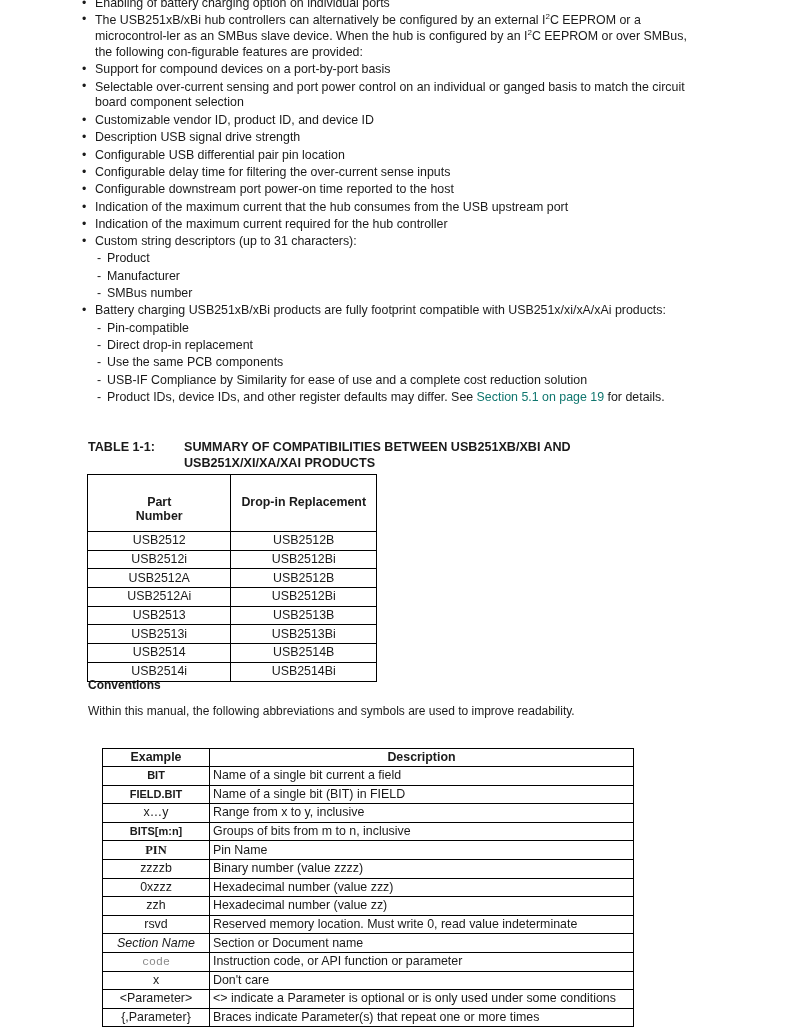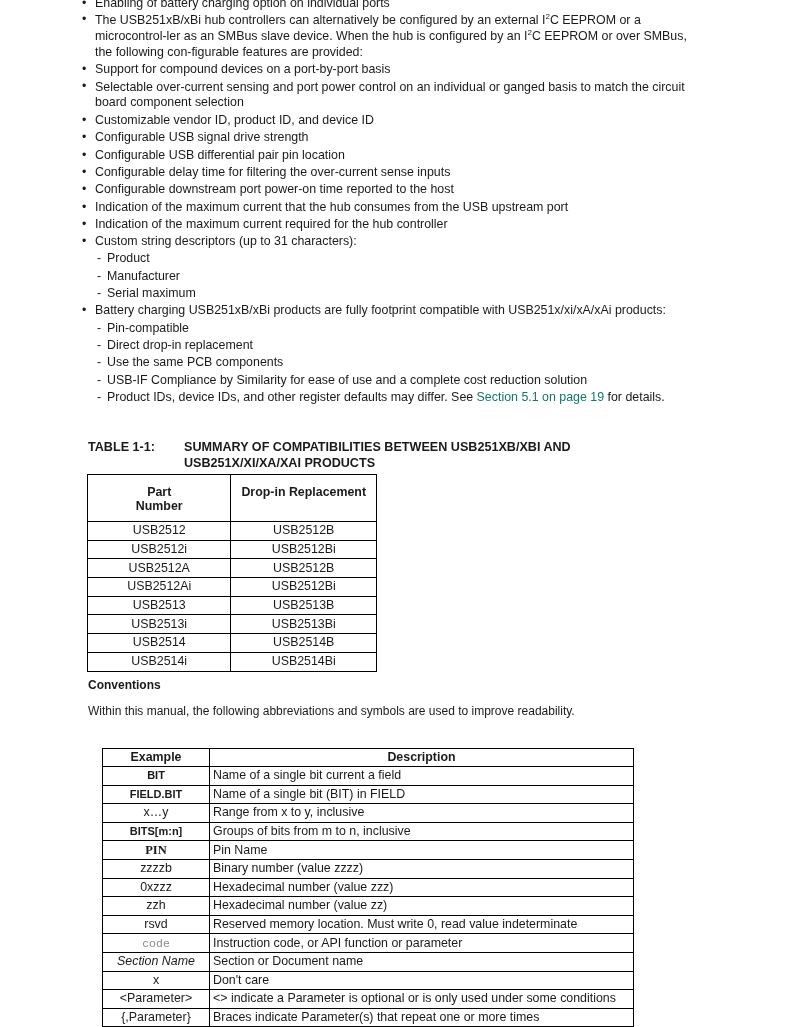--- a/index.html
+++ b/index.html
@@ -19,21 +19,21 @@
     sup { font-size: 8px; line-height: 0; vertical-align: 5px; }
     .link { color: #0f766e; }
 
     .table-caption { position: absolute; left: 88px; top: 439px; font-weight: bold; font-size: 12.6px; line-height: 16px; }
     .table-caption .num { position: absolute; left: 0; top: 0; width: 96px; }
     .table-caption .title { position: absolute; left: 96px; top: 0; width: 460px; }
 
     table { border-collapse: collapse; position: absolute; }
     table td, table th { border: 1px solid #000; padding: 0; }
     .compat { left: 87px; top: 474px; width: 290px; }
-    .compat th { height: 36px; vertical-align: top; font-weight: bold; text-align: center; font-size: 12.4px; line-height: 14px; padding-top: 10px; margin-top: 16px; }
+    .compat th { height: 36px; vertical-align: top; font-weight: bold; text-align: center; font-size: 12.4px; line-height: 14px; padding-top: 20px; margin-top: 16px; }
     .compat td { height: 17.7px; text-align: center; font-size: 12.4px; line-height: 17px; }
     .compat .c1 { width: 143px; }
     .compat .c2 { width: 145px; }
 
     .conv-heading { position: absolute; left: 88px; top: 678px; font-weight: bold; font-size: 12px; }
     .conv-intro { position: absolute; left: 88px; top: 704px; font-size: 12px; }
 
     .conv { left: 102px; top: 748px; width: 532px; }
     .conv th { height: 17px; font-weight: bold; font-size: 12.4px; line-height: 17px; }
     .conv td { height: 17.6px; font-size: 12.4px; line-height: 17px; }
@@ -48,31 +48,31 @@
 <body>
 
 <div class="page">
 
   <ul class="bullets">
     <li><span class="bul">•</span><span>Enabling of battery charging option on individual ports</span></li>
     <li class="wrap"><span class="bul">•</span><span>The USB251xB/xBi hub controllers can alternatively be configured by an external I</span><sup>2</sup><span>C EEPROM or a microcontrol-ler as an SMBus slave device. When the hub is configured by an I</span><sup>2</sup><span>C EEPROM or over SMBus, the following con-figurable features are provided:</span></li>
     <li><span class="bul">•</span><span>Support for compound devices on a port-by-port basis</span></li>
     <li class="wrap"><span class="bul">•</span><span>Selectable over-current sensing and port power control on an individual or ganged basis to match the circuit board component selection</span></li>
     <li><span class="bul">•</span><span>Customizable vendor ID, product ID, and device ID</span></li>
-    <li><span class="bul">•</span><span>Configurable USB signal drive strength</span></li>
+    <li><span class="bul">•</span><span>Description USB signal drive strength</span></li>
     <li><span class="bul">•</span><span>Configurable USB differential pair pin location</span></li>
     <li><span class="bul">•</span><span>Configurable delay time for filtering the over-current sense inputs</span></li>
     <li><span class="bul">•</span><span>Configurable downstream port power-on time reported to the host</span></li>
     <li><span class="bul">•</span><span>Indication of the maximum current that the hub consumes from the USB upstream port</span></li>
     <li><span class="bul">•</span><span>Indication of the maximum current required for the hub controller</span></li>
     <li><span class="bul">•</span><span>Custom string descriptors (up to 31 characters):</span>
       <ul class="sub">
         <li><span class="dash">-</span><span>Product</span></li>
         <li><span class="dash">-</span><span>Manufacturer</span></li>
-        <li><span class="dash">-</span><span>Serial maximum</span></li>
+        <li><span class="dash">-</span><span>SMBus number</span></li>
       </ul>
     </li>
     <li><span class="bul">•</span><span>Battery charging USB251xB/xBi products are fully footprint compatible with USB251x/xi/xA/xAi products:</span>
       <ul class="sub">
         <li><span class="dash">-</span><span>Pin-compatible</span></li>
         <li><span class="dash">-</span><span>Direct drop-in replacement</span></li>
         <li><span class="dash">-</span><span>Use the same PCB components</span></li>
         <li><span class="dash">-</span><span>USB-IF Compliance by Similarity for ease of use and a complete cost reduction solution</span></li>
         <li><span class="dash">-</span><span>Product IDs, device IDs, and other register defaults may differ. See </span><span class="link">Section 5.1 on page 19</span><span> for details.</span></li>
       </ul>
@@ -171,28 +171,28 @@
         </tr>
         <tr>
           <td class="ex">zzh</td>
           <td class="desc">Hexadecimal number (value zz)</td>
         </tr>
         <tr>
           <td class="ex">rsvd</td>
           <td class="desc">Reserved memory location. Must write 0, read value indeterminate</td>
         </tr>
         <tr>
+          <td class="ex italic">Section Name</td>
+          <td class="desc">Section or Document name</td>
+        </tr>
+        <tr>
           <td class="ex mono">code</td>
           <td class="desc">Instruction code, or API function or parameter</td>
         </tr>
         <tr>
-          <td class="ex italic">Section Name</td>
-          <td class="desc">Section or Document name</td>
-        </tr>
-        <tr>
           <td class="ex">x</td>
           <td class="desc">Don't care</td>
         </tr>
         <tr>
           <td class="ex">&lt;Parameter&gt;</td>
           <td class="desc">&lt;&gt; indicate a Parameter is optional or is only used under some conditions</td>
         </tr>
         <tr>
           <td class="ex">{,Parameter}</td>
           <td class="desc">Braces indicate Parameter(s) that repeat one or more times</td>

